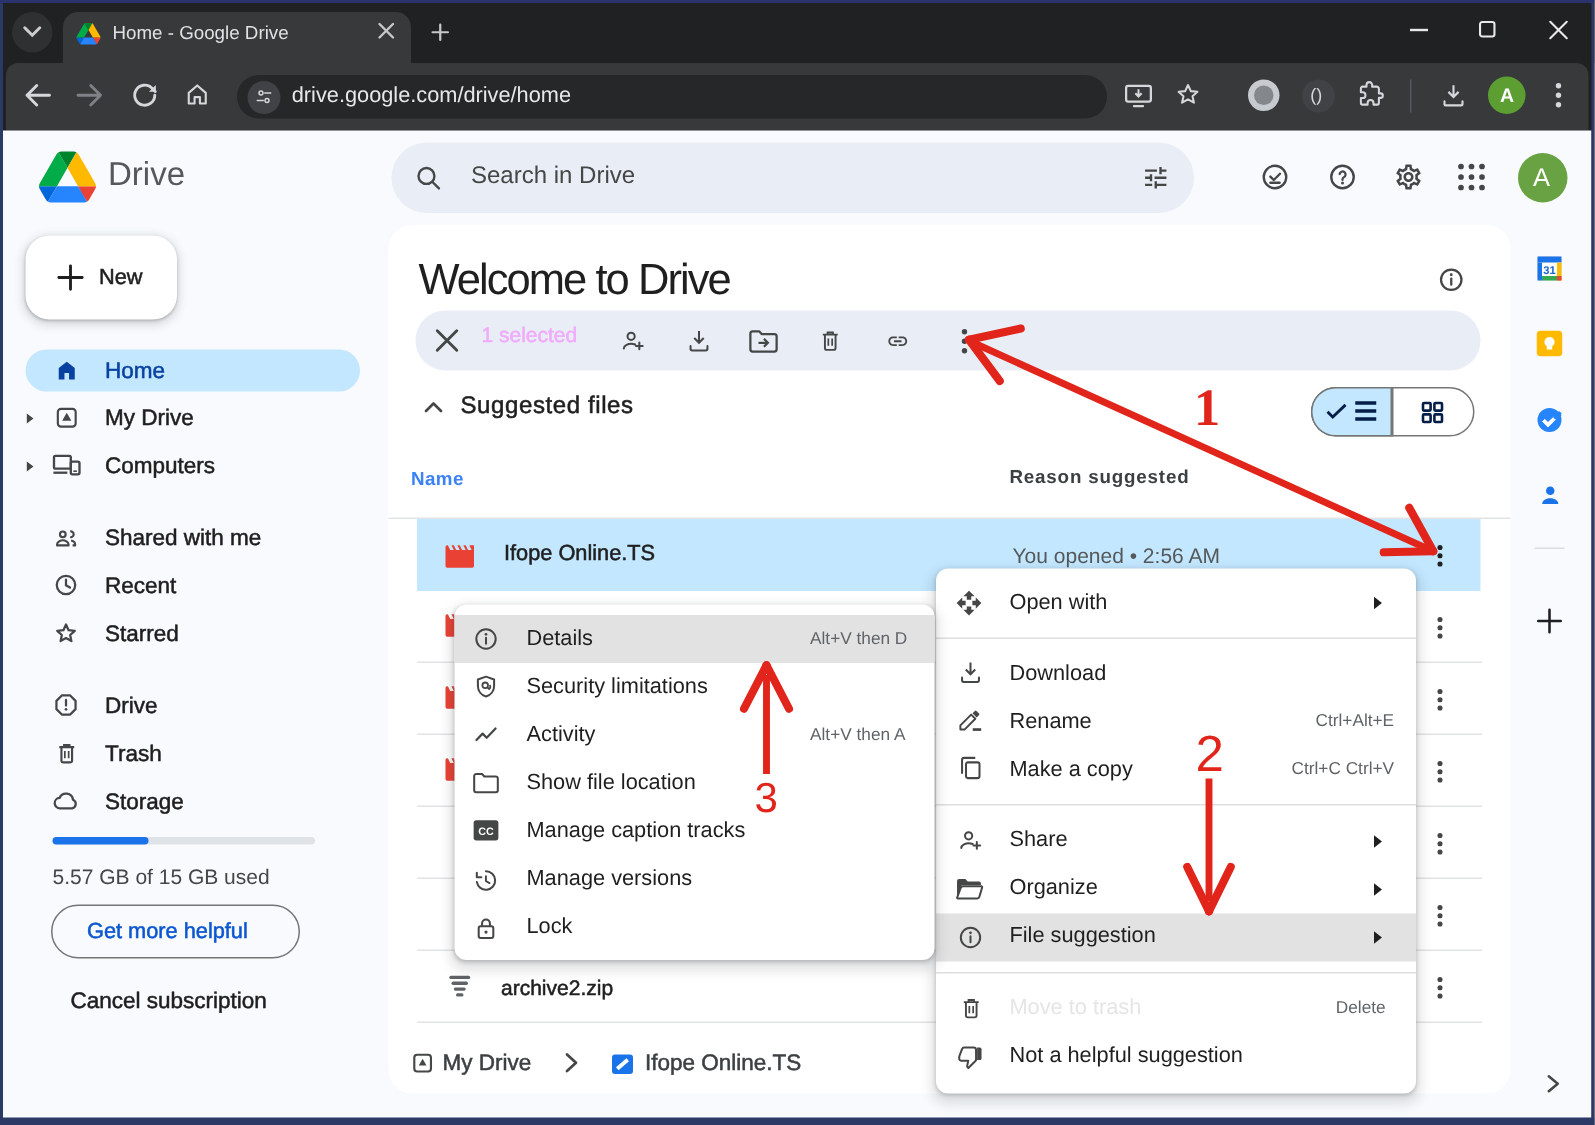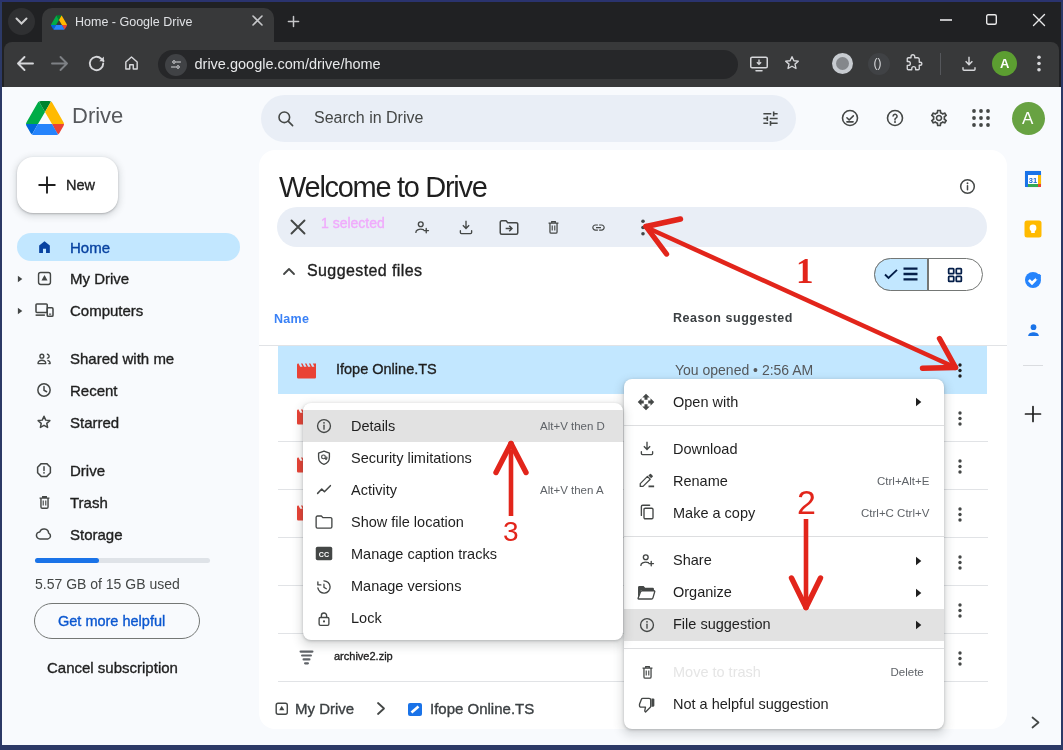--- a/index.html
+++ b/index.html
@@ -377,21 +377,21 @@
   </svg>
 
 <svg style="left:299px;top:650px" width="15" height="16" viewBox="0 0 15 16">
     <g fill="#5F6368">
       <rect x="0.5" y="0.5" width="14" height="2.2" rx="1.1"></rect>
       <rect x="2" y="4.4" width="11" height="2.2" rx="1.1"></rect>
       <rect x="3.5" y="8.3" width="8" height="2.2" rx="1.1"></rect>
       <rect x="5" y="12.2" width="5" height="2.2" rx="1.1"></rect>
     </g>
   </svg>
-<div class="t md" style="left:334px;top:651px;font-size:11px;font-weight:500;color:#1F1F1F">archive2.zip</div>
+<div class="t md" style="left:334px;top:651px;font-size:14px;font-weight:500;color:#1F1F1F">archive2.zip</div>
 
 <svg style="left:958px;top:363px" width="4" height="15" viewBox="0 0 4 15">
     <circle cx="2" cy="2" r="1.7" fill="#1F1F1F"></circle>
     <circle cx="2" cy="7.5" r="1.7" fill="#1F1F1F"></circle>
     <circle cx="2" cy="13" r="1.7" fill="#1F1F1F"></circle>
   </svg>
 <svg style="left:958px;top:411px" width="4" height="15" viewBox="0 0 4 15">
     <circle cx="2" cy="2" r="1.7" fill="#444746"></circle>
     <circle cx="2" cy="7.5" r="1.7" fill="#444746"></circle>
     <circle cx="2" cy="13" r="1.7" fill="#444746"></circle>

